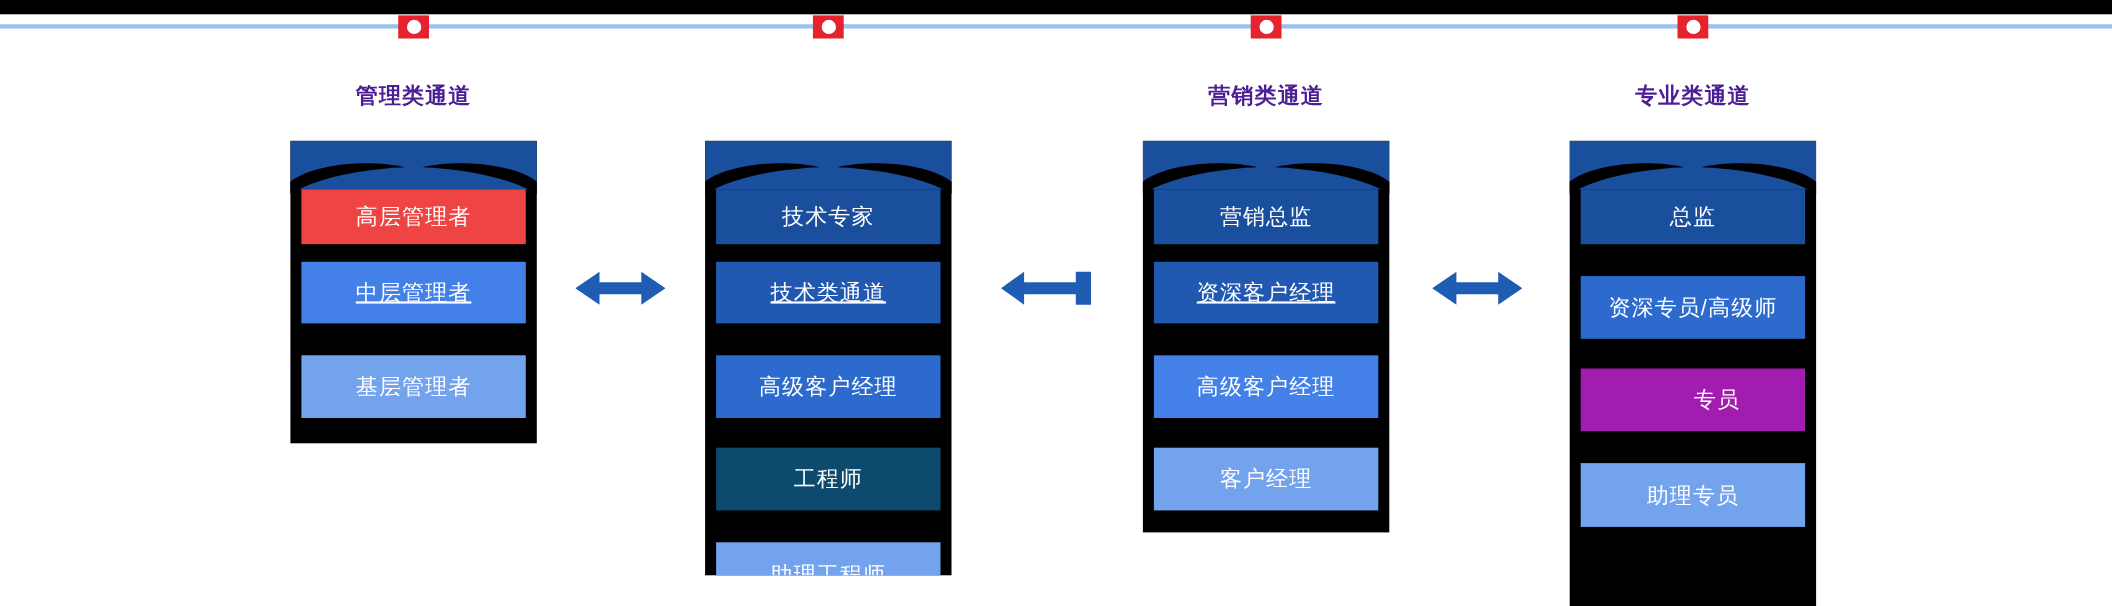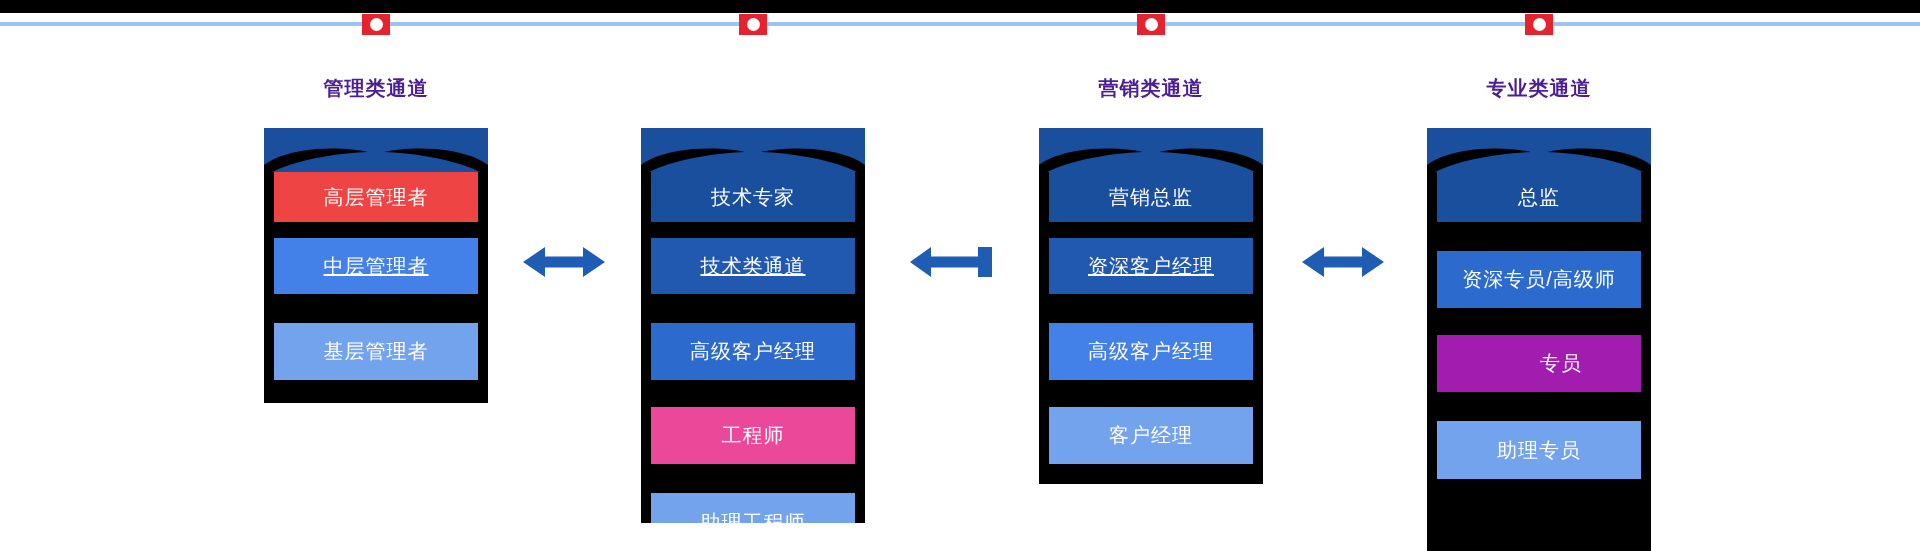--- a/index.html
+++ b/index.html
@@ -105,21 +105,21 @@
     <div class="col-header" style="background: rgb(26, 79, 158);"></div>
     <svg class="swoosh" viewBox="0 0 240 44">
       <path d="M1,38 L0,30 C8,16 30,8 60,5 C80,3.5 100,5 112,8 C85,9 50,14 25,24 C13,29 5,33 1,38 Z" fill="#000"></path>
       <g transform="translate(240 0) scale(-1 1)">
         <path d="M1,38 L0,30 C8,16 30,8 60,5 C80,3.5 100,5 112,8 C85,9 50,14 25,24 C13,29 5,33 1,38 Z" fill="#000"></path>
       </g>
     </svg>
     <div class="level lv1" style="background: rgb(26, 79, 158);">技术专家</div>
     <div class="level lv2" style="background: rgb(33, 89, 176);">技术类通道</div>
     <div class="level lv3" style="background: rgb(44, 107, 205);">高级客户经理</div>
-    <div class="level lv4" style="background: #ec4899;">工程师</div>
+    <div class="level lv4" style="background: #0c4a6e;">工程师</div>
     <div class="level lv5" style="background: rgb(116, 163, 238);">助理工程师</div>
   </div>
 
   <div class="column col-c3">
     <div class="col-header" style="background: rgb(26, 79, 158);"></div>
     <svg class="swoosh" viewBox="0 0 240 44">
       <path d="M1,38 L0,30 C8,16 30,8 60,5 C80,3.5 100,5 112,8 C85,9 50,14 25,24 C13,29 5,33 1,38 Z" fill="#000"></path>
       <g transform="translate(240 0) scale(-1 1)">
         <path d="M1,38 L0,30 C8,16 30,8 60,5 C80,3.5 100,5 112,8 C85,9 50,14 25,24 C13,29 5,33 1,38 Z" fill="#000"></path>
       </g>

